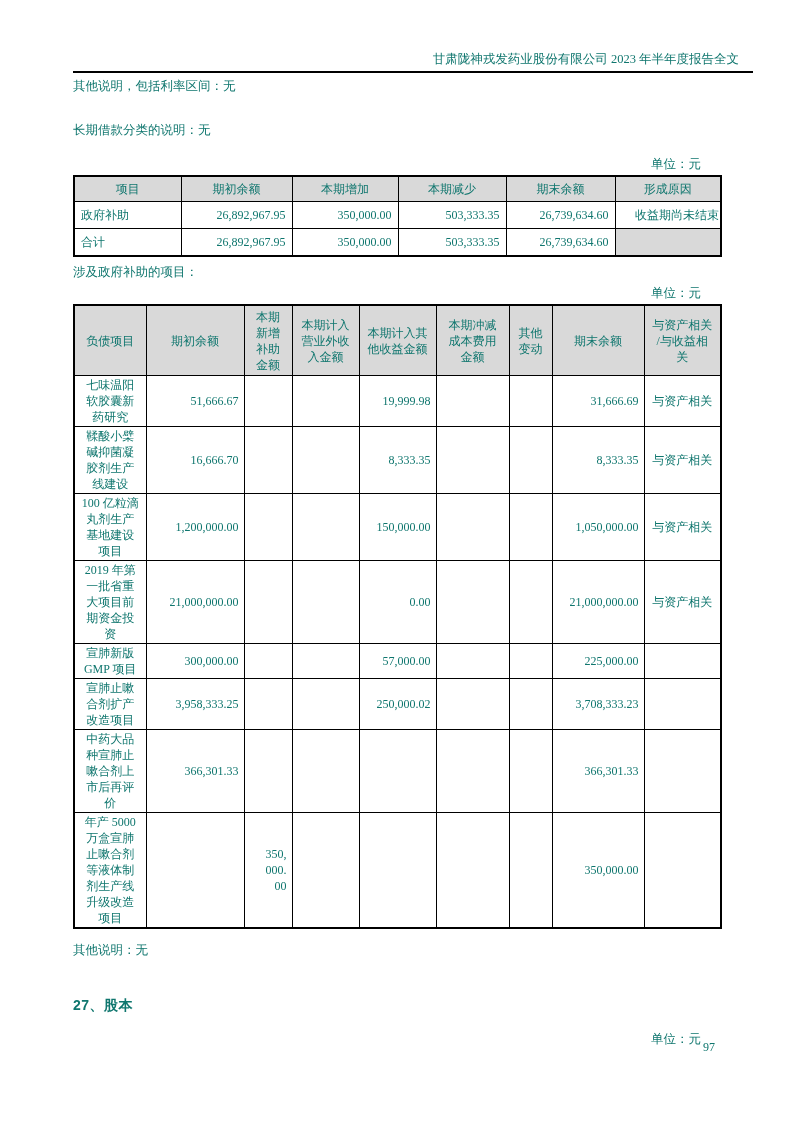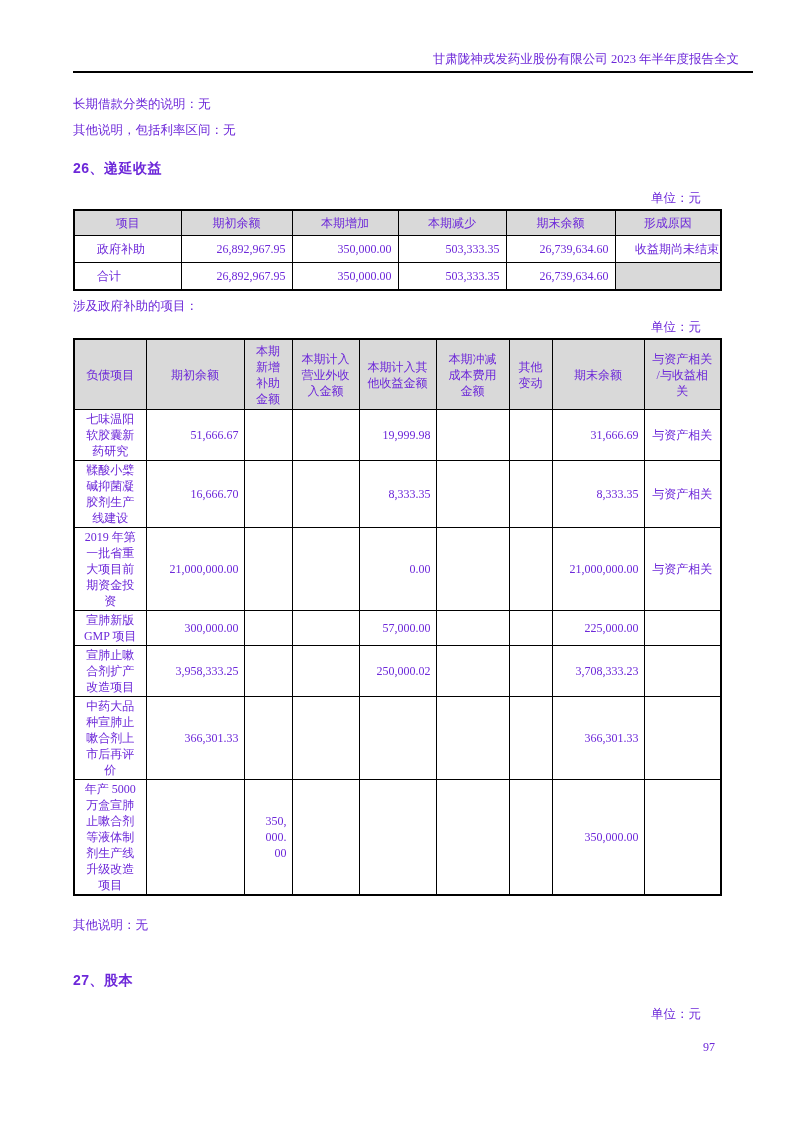--- a/index.html
+++ b/index.html
@@ -2,21 +2,21 @@
 <html><head>
 <meta charset="utf-8">
 <style>
   html,body { margin:0; padding:0; background:#888; }
   .page {
     position:relative;
     width:793px; height:1122px;
     margin:0 auto;
     background:#ffffff;
     font-family:"Liberation Serif","DejaVu Serif",serif;
-    color:#6d28d9;
+    color:#0f766e;
     overflow:hidden;
   }
   .margin-box { padding:0 40px 0 73px; }
 
   
   .doc-header {
     padding-top:50px;
     padding-bottom:3px;
     padding-right:14px;
     text-align:right;
@@ -56,21 +56,21 @@
     border:1px solid #000;
     font-weight:normal;
     overflow:hidden;
   }
   .shade { background:#d9d9d9; }
 
   
   .t1 { width:647px; }
   .t1 th { height:22px; text-align:center; background:#d9d9d9; }
   .t1 td { height:24px; }
-  .t1 td.lbl { text-align:left; padding-left:22px; }
+  .t1 td.lbl { text-align:left; padding-left:6px; }
   .t1 td.num { text-align:right; padding-right:6px; }
   .t1 td.txt { text-align:right; padding-left:5px; }
 
   .subnote { margin-top:7px; font-size:12.5px; line-height:16px; }
   .unit-line.second { margin-top:5px; }
 
   
   .t2 { width:647px; line-height:16px; }
   .t2 th {
     height:67px;
@@ -79,45 +79,44 @@
     background:#d9d9d9;
     white-space:pre-line;
     padding:1px 2px;
   }
   .t2 td { padding:1px 4px; vertical-align:middle; }
   .t2 td.lbl { text-align:center; white-space:pre-line; }
   .t2 td.num { text-align:right; padding-right:5px; }
   .t2 td.wrapnum { text-align:right; white-space:pre-line; padding-right:5px; }
   .t2 td.rel { text-align:center; padding:1px 2px; }
 
-  .othernote { margin-top:16px; }
+  .othernote { margin-top:8px; }
   .section-heading.s27 { margin-top:33px; }
   .unit-line.third { margin-top:17px; }
 
   .page-num {
     position:absolute;
     top:1040px; right:78px;
     font-size:12px;
     margin-left:40px;
   }
 </style>
 </head>
 <body>
 
 <div class="page">
   <div class="margin-box">
 
     <div class="doc-header">
       <span>甘肃陇神戎发药业股份有限公司 2023 年半年度报告全文</span>
     </div>
 
+    <div class="body-text">其他说明，包括利率区间：无</div>
     <div class="body-text first">长期借款分类的说明：无</div>
-    <div class="body-text">其他说明，包括利率区间：无</div>
-
-    <h2 class="section-heading">26、递延收益</h2>
+
 
     <div class="unit-line">单位：元</div>
 
     <table class="t1">
       <colgroup>
         <col style="width:107px">
           <col style="width:111px">
           <col style="width:106px">
         <col style="width:108px">
           <col style="width:109px">
@@ -211,20 +210,34 @@
         <td class="num">16,666.70</td>
         <td class="num"></td>
         <td class="num"></td>
         <td class="num">8,333.35</td>
         <td class="num"></td>
         <td class="num"></td>
         <td class="num">8,333.35</td>
         <td class="rel">与资产相关</td>
       </tr>
       <tr>
+        <td class="lbl">100 亿粒滴
+丸剂生产
+基地建设
+项目</td>
+        <td class="num">1,200,000.00</td>
+        <td class="num"></td>
+        <td class="num"></td>
+        <td class="num">150,000.00</td>
+        <td class="num"></td>
+        <td class="num"></td>
+        <td class="num">1,050,000.00</td>
+        <td class="rel">与资产相关</td>
+      </tr>
+      <tr>
         <td class="lbl">2019 年第
 一批省重
 大项目前
 期资金投
 资</td>
         <td class="num">21,000,000.00</td>
         <td class="num"></td>
         <td class="num"></td>
         <td class="num">0.00</td>
         <td class="num"></td>

